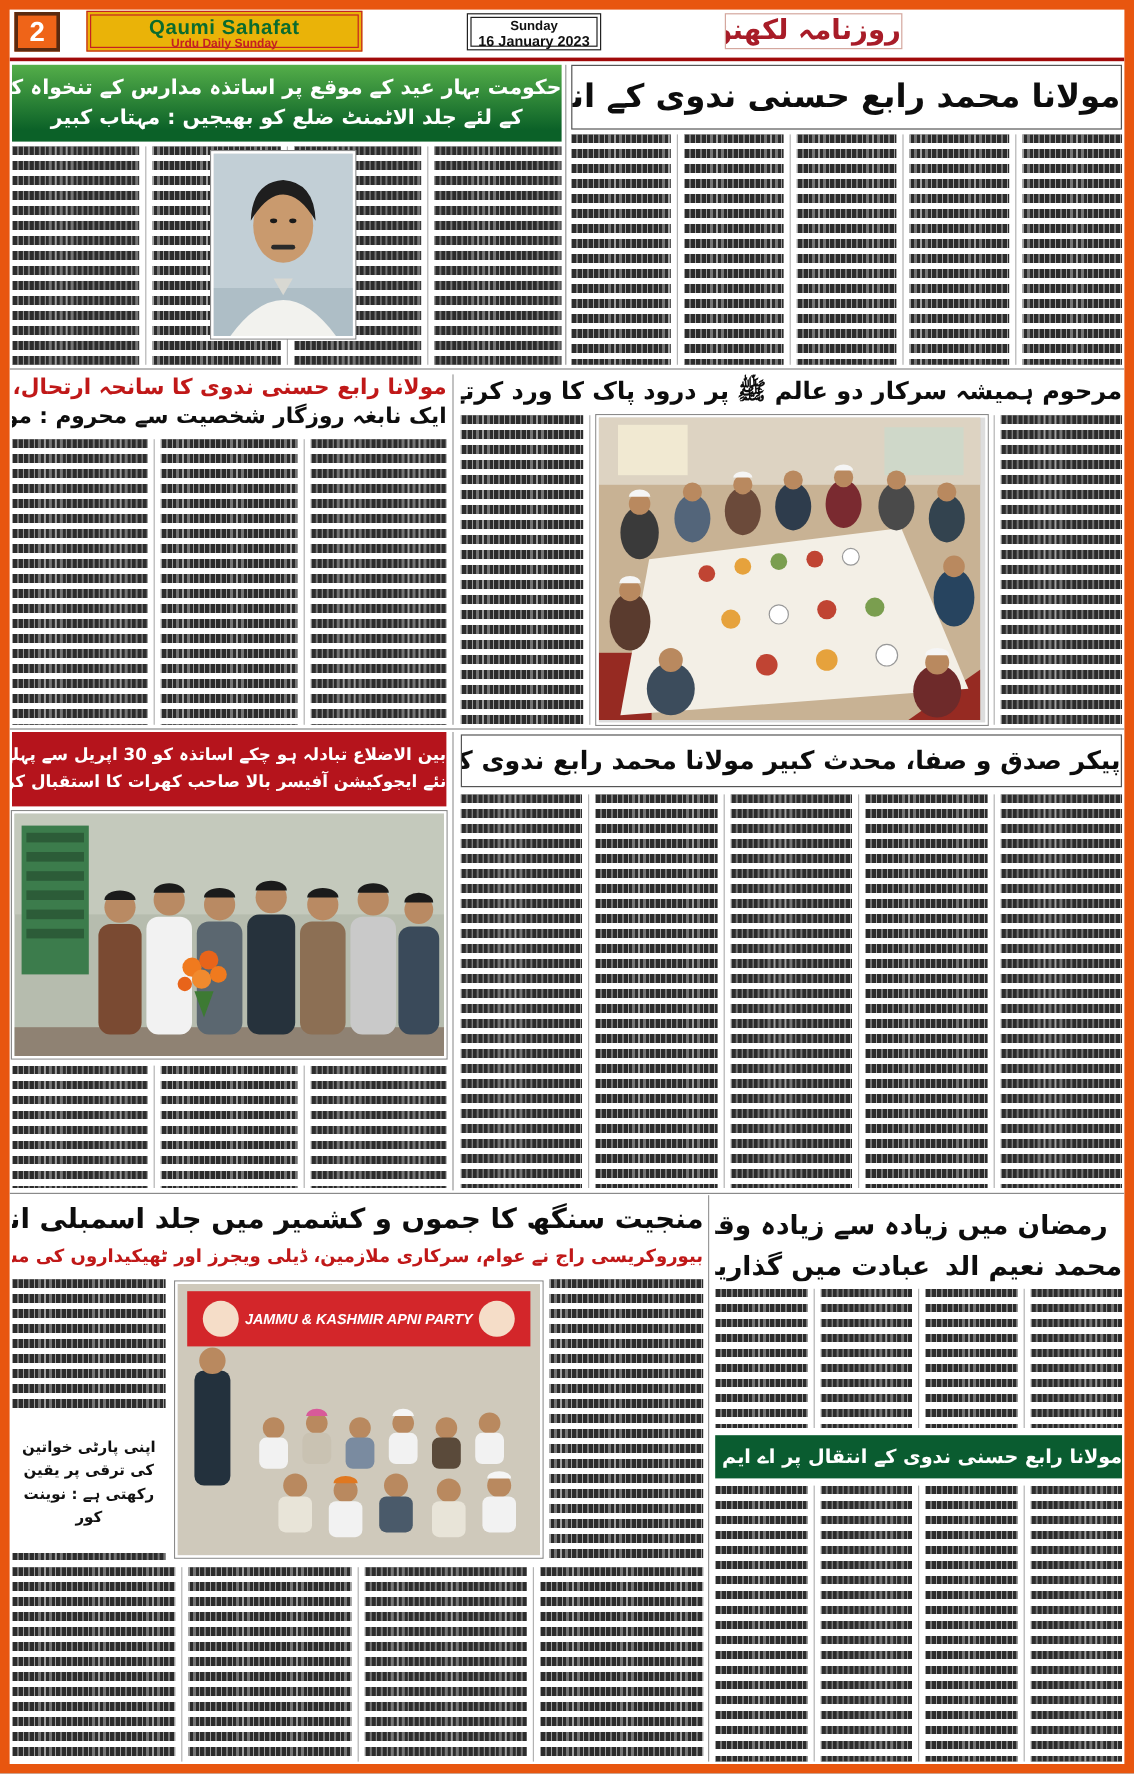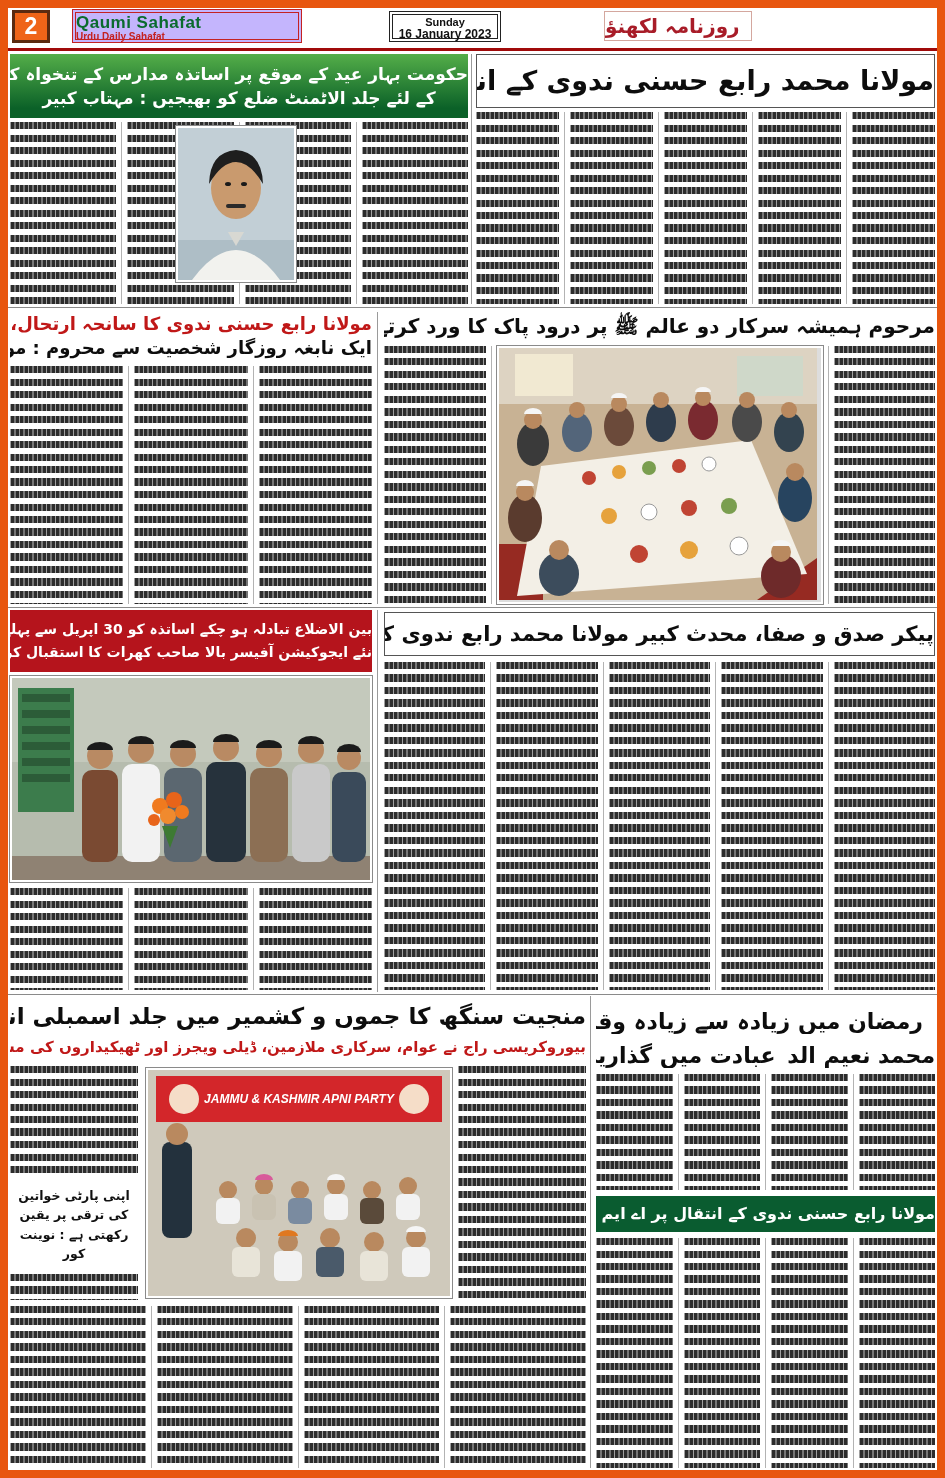--- a/index.html
+++ b/index.html
@@ -8,27 +8,27 @@
     background:#fff;border:8px solid #e8560f;overflow:hidden;
     font-family:"Liberation Sans",sans-serif;
   }
   .abs{position:absolute;box-sizing:border-box;}
   .urdu{direction:rtl;font-family:"DejaVu Sans",sans-serif;}
   .nowrap{white-space:nowrap;overflow:hidden;}
   .center{text-align:center;}
   
   .pageno{background:#ef6418;border:3px solid #5a2a10;color:#fff;font-weight:bold;
           font-size:23px;text-align:center;line-height:27px;}
-  .masthead{border:4px double #c42222;background:#c4b5fd;text-align:left;padding-top:1px;}
+  .masthead{border:4px double #c42222;background:#eab308;text-align:center;padding-top:1px;}
   .masthead .t{color:#0a6b2e;font-weight:bold;font-size:17px;line-height:17px;letter-spacing:.5px;}
   .masthead .s{color:#c42222;font-weight:bold;font-size:10px;line-height:11px;}
   .datebox{border:4px double #222;text-align:center;color:#111;padding-top:1px;}
   .datebox .d1{font-weight:bold;font-size:11px;line-height:12px;}
   .datebox .d2{font-weight:bold;font-size:12px;line-height:13px;}
-  .nameplate{color:#a81c28;border:1px solid #d4a79e;font-weight:bold;font-size:20px;
+  .nameplate{color:#a81c28;border:1px solid #d4a79e;font-weight:bold;font-size:23px;
              text-align:left;line-height:28px;}
   .sectionbox{background:#0a5c30;color:#fff;font-weight:bold;font-size:22px;
               text-align:center;line-height:30px;}
   .hrule{background:#a00a0a;}
   .thinrule{background:#8a8a8a;}
   .vrule{background:#9a9a9a;}
   
   .cols{display:flex;flex-direction:row-reverse;gap:5px;}
   .fx{
     flex:1;
@@ -54,21 +54,21 @@
 </style>
 </head>
 <body>
 
 <div class="page">
 
   <div class="abs pageno" style="left:4px;top:2px;width:38px;height:33px;">2</div>
 
   <div class="abs masthead" style="left:64px;top:1px;width:230px;height:34px;">
     <div class="t">Qaumi Sahafat</div>
-    <div class="s">Urdu Daily Sahafat</div>
+    <div class="s">Urdu Daily Sunday</div>
   </div>
 
   <div class="abs datebox" style="left:338px;top:3px;width:112px;height:31px;margin-left:43px;">
     <div class="d1">Sunday</div>
     <div class="d2">16 January 2023</div>
   </div>
 
   <div class="abs nameplate urdu nowrap" style="left:596px;top:3px;width:148px;height:30px;">روزنامہ لکھنؤ</div>
 
 
@@ -268,21 +268,21 @@
       <i class="vr"></i>
     <div class="fx"></div>
   </div>
 
   <div class="abs vrule" style="left:369px;top:602px;width:1px;height:382px;"></div>
   <div class="abs thinrule" style="left:0;top:986px;width:929px;height:1px;"></div>
 
   <div class="abs h-big-black urdu center nowrap" style="left:2px;top:992px;width:576px;font-size:23px;line-height:32px;">منجیت سنگھ کا جموں و کشمیر میں جلد اسمبلی انتخابات کرانے کا مطالبہ</div>
   <div class="abs h-red urdu center nowrap" style="left:2px;top:1028px;width:576px;font-size:15px;line-height:22px;">بیوروکریسی راج نے عوام، سرکاری ملازمین، ڈیلی ویجرز اور ٹھیکیداروں کی مشکلات میں اضافہ کیا</div>
 
-  <div class="abs" style="left:2px;top:1058px;width:128px;height:234px;display:flex;flex-direction:column;gap:8px;">
+  <div class="abs" style="left:2px;top:1058px;width:128px;height:234px;display:flex;flex-direction:column;gap:18px;">
     <div class="fx" style="flex:0 0 110px;"></div>
     <div class="crosshead urdu">اپنی پارٹی خواتین کی ترقی پر یقین رکھتی ہے : نوینت کور</div>
     <div class="fx" style="flex:1;"></div>
   </div>
 
   <div class="abs photo" style="left:138px;top:1060px;width:306px;height:230px;font-style:italic;">
     <svg width="302" height="226" viewBox="0 0 302 226">
       <rect width="302" height="226" fill="#cfc9bb"></rect>
       <rect x="8" y="6" width="286" height="46" fill="#d3262a"></rect>
       <circle cx="36" cy="29" r="15" fill="#f5ddc8"></circle>

